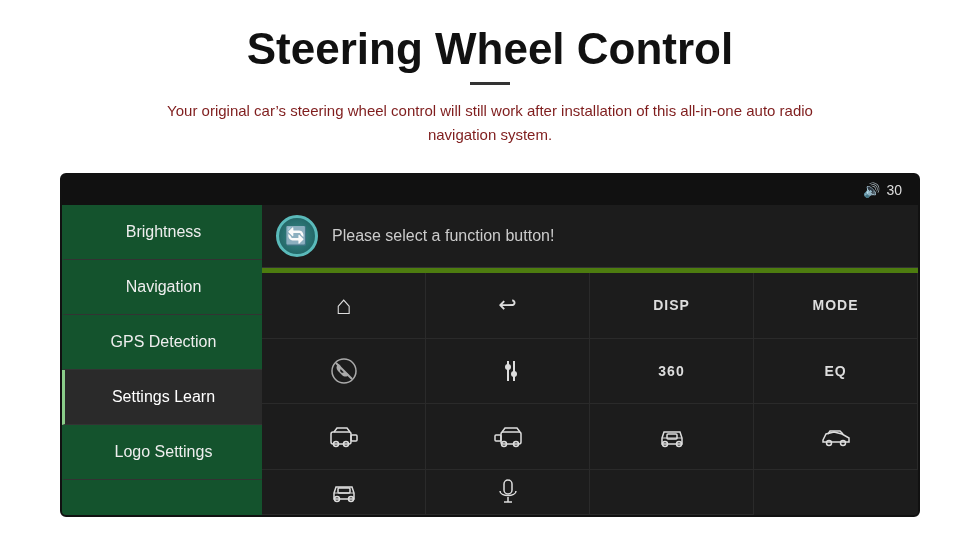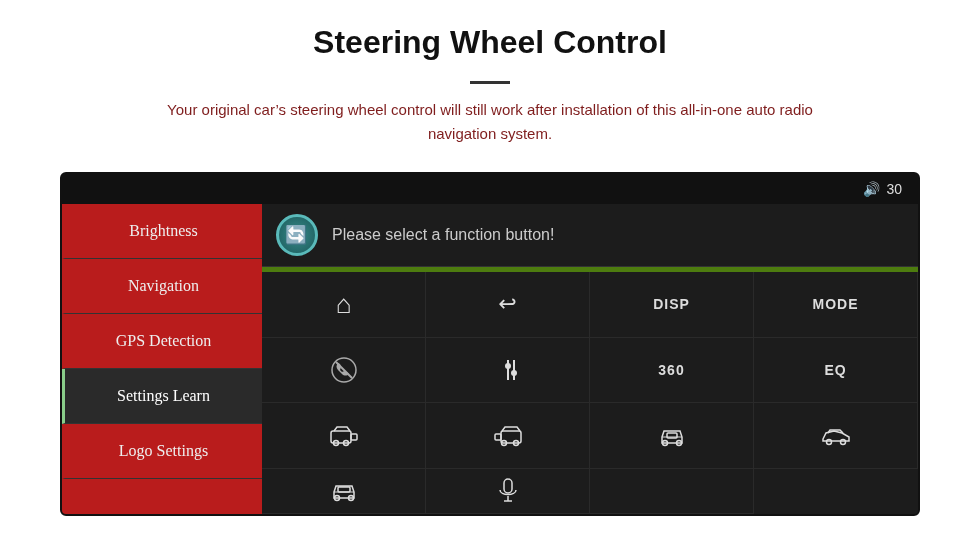--- a/index.html
+++ b/index.html
@@ -13,24 +13,24 @@
       align-items: center;
     }
 
     .page-header {
       text-align: center;
       padding: 24px 60px 10px;
       width: 100%;
     }
 
     .page-title {
-      font-size: 32px;
+      font-size: 44px;
       font-weight: 900;
       color: #111;
-      margin-bottom: 20px;
+      margin-bottom: 8px;
     }
 
     .title-divider {
       width: 40px;
       height: 3px;
       background: #333;
       margin: 0 auto 14px;
     }
 
     .page-subtitle {
@@ -72,25 +72,24 @@
     }
 
     .device-main {
       display: flex;
       height: 310px;
     }
 
     
     .sidebar {
       width: 200px;
-      background: #b91c1c;
+      background: #14532d;
       display: flex;
       flex-direction: column;
       flex-shrink: 0;
-      font-family: Liberation Serif, serif;
     }
 
     .sidebar-item {
       padding: 18px 16px;
       color: #eee;
       font-size: 16px;
       text-align: center;
       border-bottom: 1px solid #333;
       cursor: pointer;
       position: relative;

